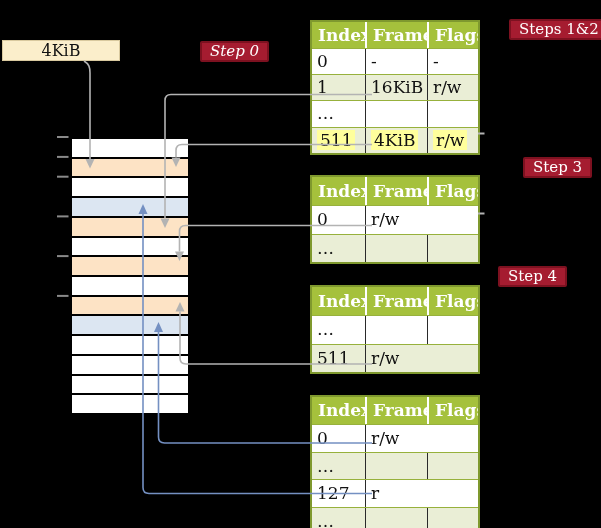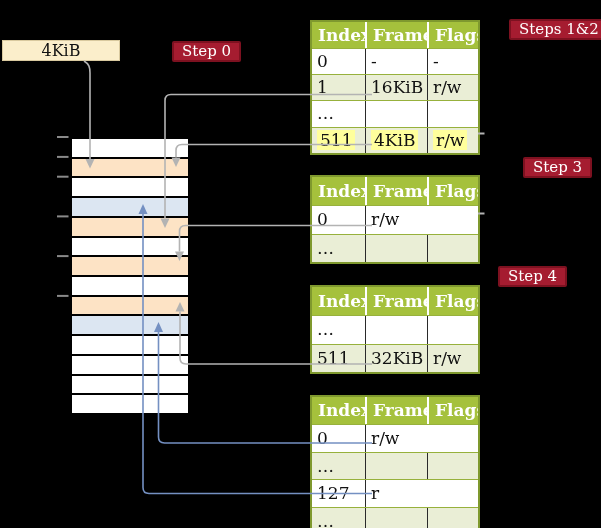--- a/index.html
+++ b/index.html
@@ -13,21 +13,21 @@
     position:absolute;left:2px;top:40px;width:118px;height:21px;
     background:var(--legend-bg,#fbeecb);border:1px solid #d9c99f;box-sizing:border-box;
     text-align:center;line-height:19px;font-size:16px;color:#111;
   }
   
   .badge{
     position:absolute;background:var(--badge-bg,#a51c30);color:var(--badge-text,#fff);
     border:2px solid var(--badge-border,#7d1120);border-radius:2px;
     font-size:15px;line-height:15px;padding:1px 8px;white-space:nowrap;
   }
-  #badge-step0{left:172px;top:41px;}
+  #badge-step0{left:200px;top:41px;font-style:italic;}
   #badge-steps12{left:509px;top:19px;}
   #badge-step3{left:523px;top:157px;}
   #badge-step4{left:498px;top:266px;}
   
   #memcol{
     position:absolute;left:70px;top:137px;width:120px;height:278px;
     box-sizing:border-box;border:2px solid #000;background:#fff;
     display:flex;flex-direction:column;
   }
   .mrow{flex:1;border-bottom:2px solid #000;box-sizing:border-box;}
@@ -144,21 +144,20 @@
       <div class="cell">Flags</div>
     </div>
     <div class="tbody">
       <div class="trow">
         <div class="cell">…</div>
         <div class="cell"></div>
         <div class="cell"></div>
       </div>
       <div class="trow">
         <div class="cell">511</div>
-        <div class="cell">32KiB</div>
         <div class="cell">r/w</div>
       </div>
     </div>
   </div>
 <div class="ptable" style="top:395px;--hh:27px;--rh:26.5px">
     <div class="thead">
       <div class="cell">Index</div>
       <div class="cell">Frame</div>
       <div class="cell">Flags</div>
     </div>

